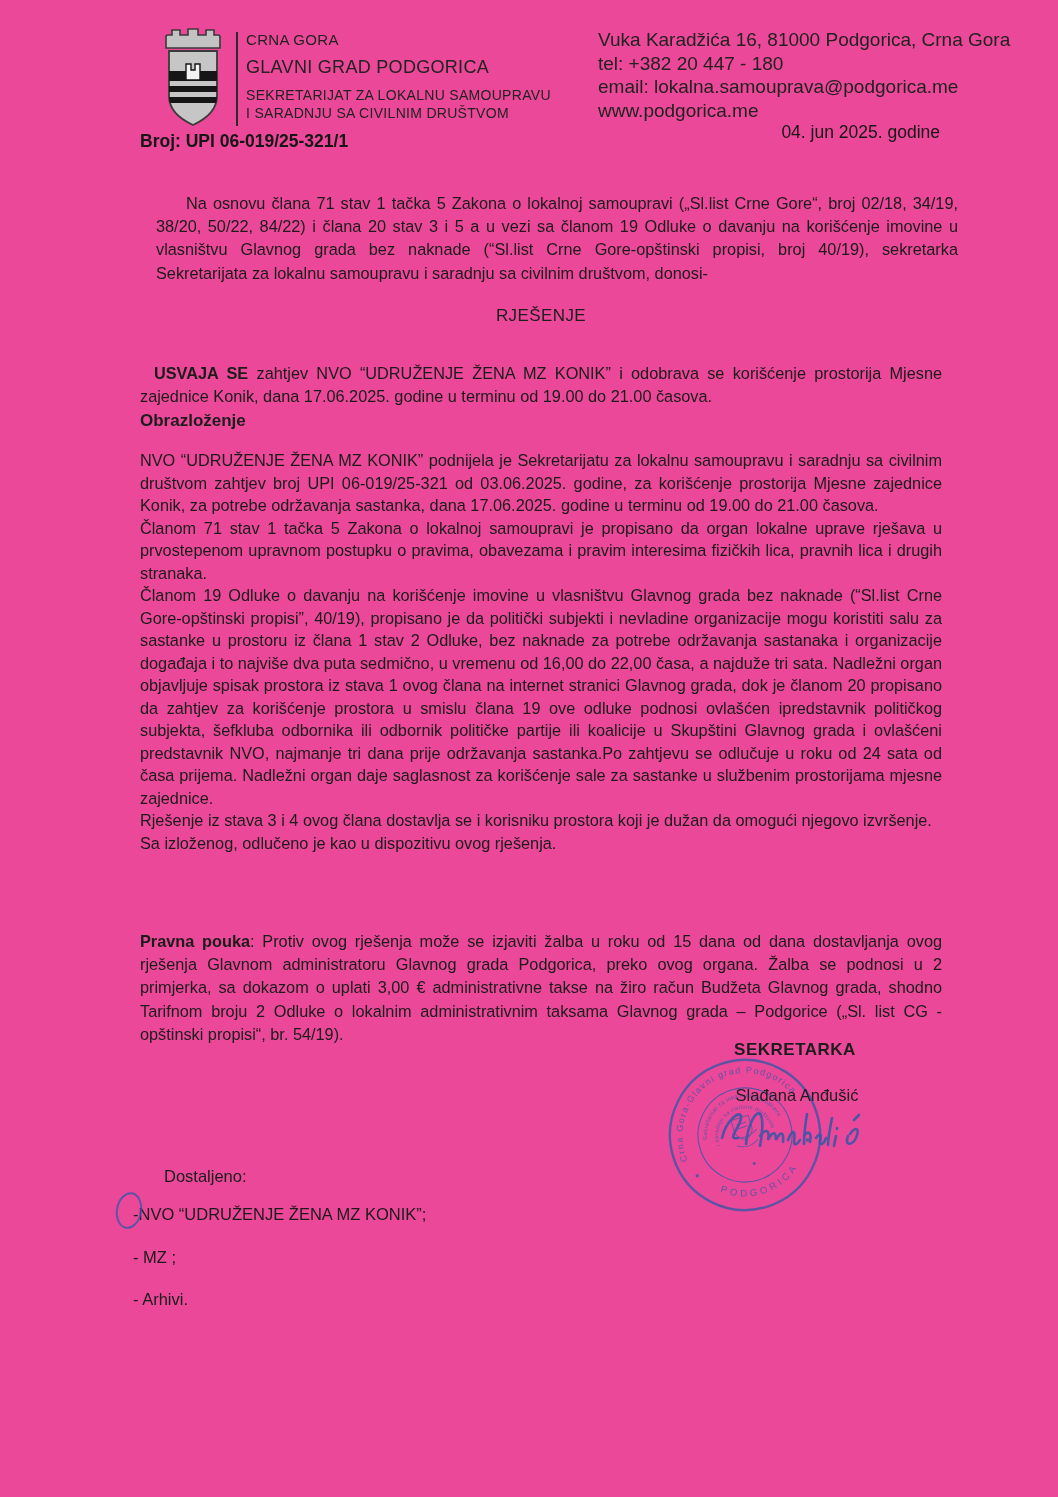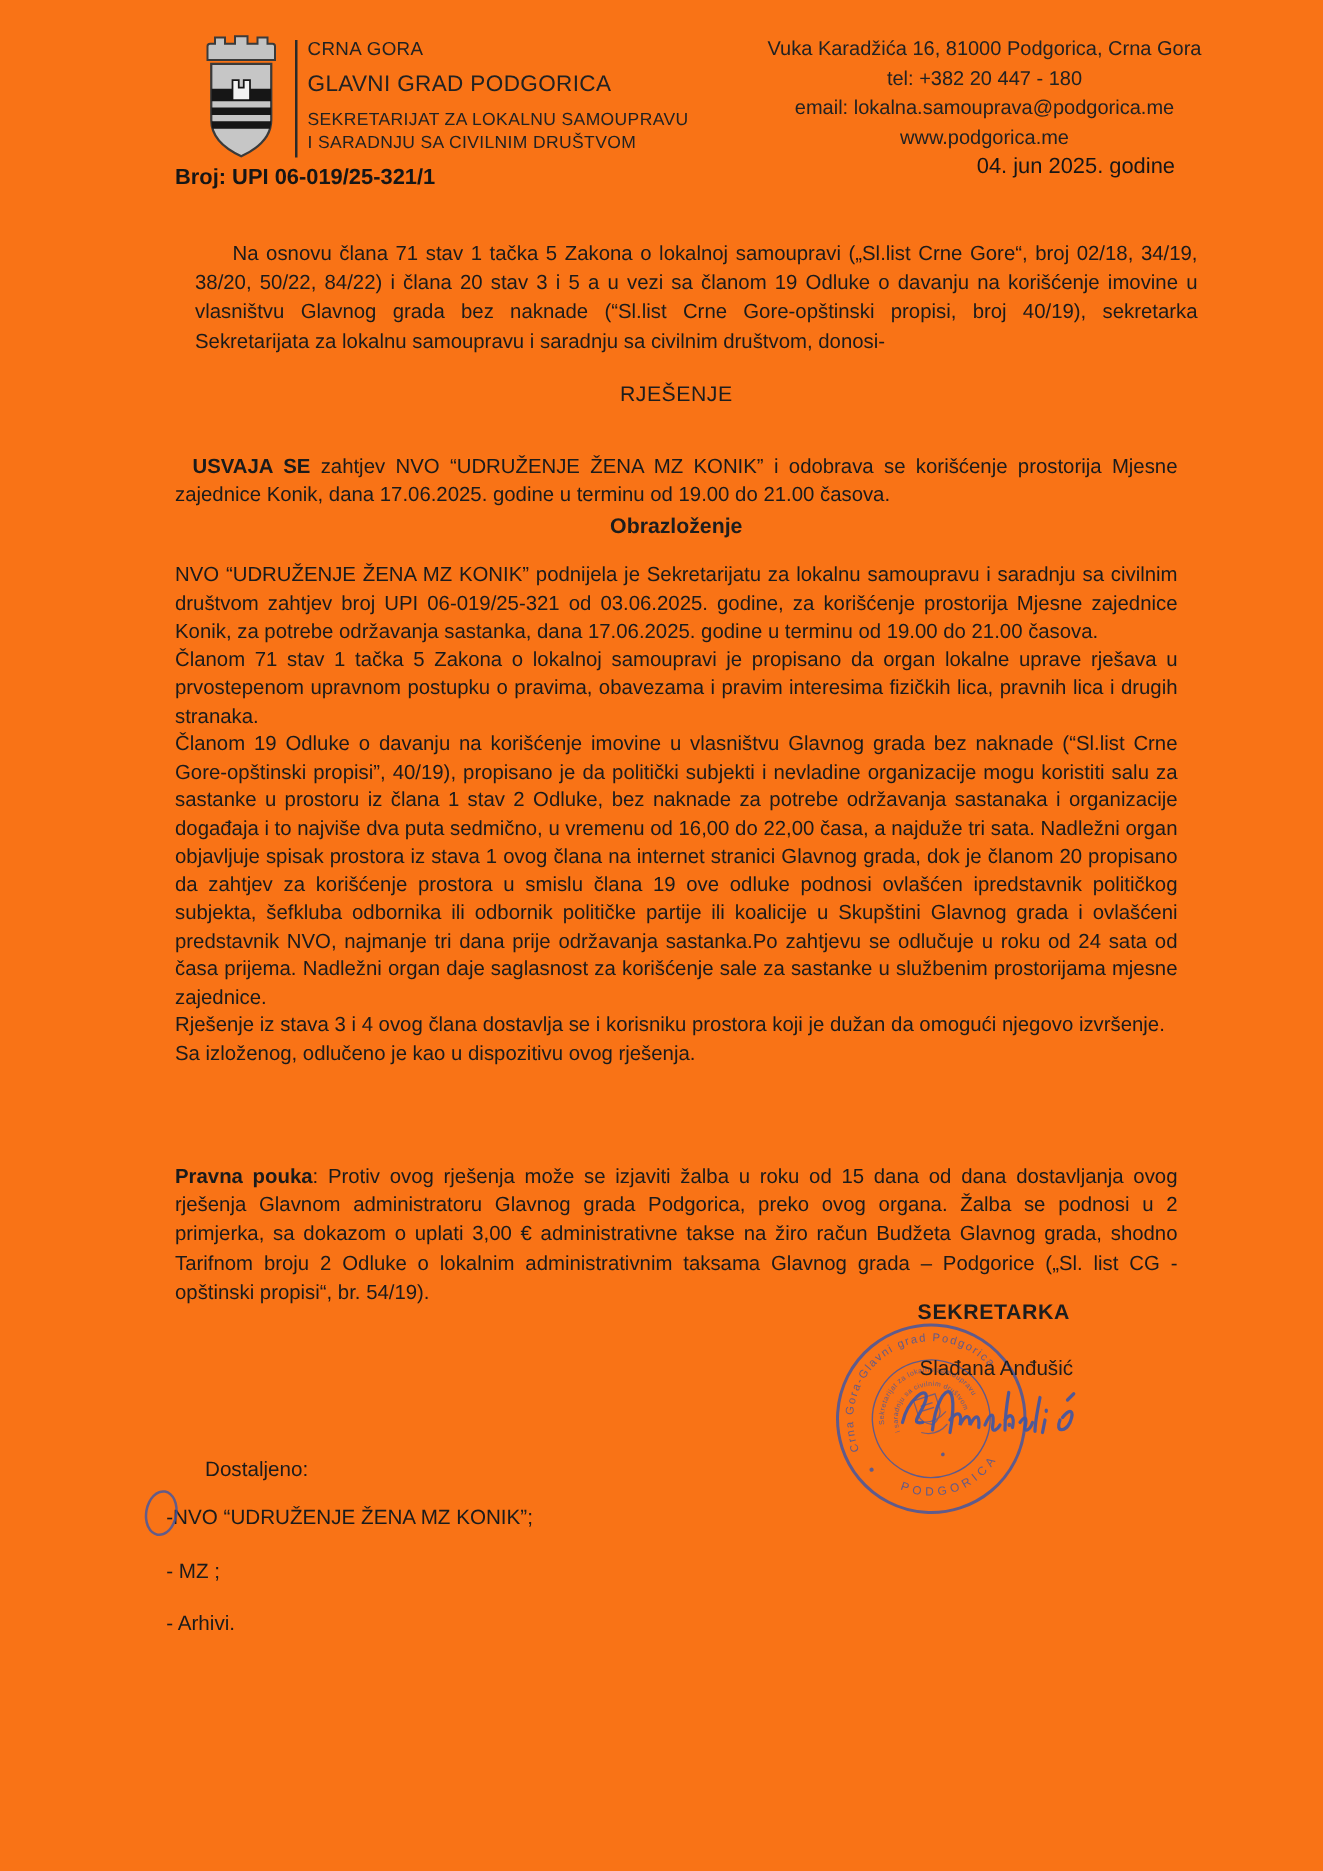--- a/index.html
+++ b/index.html
@@ -1,40 +1,40 @@
 <!DOCTYPE html>
 <html><head>
 <meta charset="utf-8">
 <style>
   html,body{margin:0;padding:0;background:#e8e8e8;}
   .page{
     position:relative;
     width:1058px;height:1497px;
-    background:#f97316;
+    background:#ec4899;
     font-family:"Liberation Sans", sans-serif;
     color:#1d1d1d;
     overflow:hidden;
   }
   
   .coat{position:absolute;left:156px;top:26px;}
   .hdr-divider{position:absolute;left:236px;top:32px;width:2px;height:94px;background:#2a2a2a;}
   .org{position:absolute;left:246px;top:30px;line-height:15px;letter-spacing:.3px;color:#222;}
   .org .l1{font-size:15px;margin:2px 0 13px;}
   .org .l2{font-size:18px;margin:0 0 13px;}
   .org .l3{font-size:14px;margin:0 0 3px;}
   .org .l4{font-size:14px;margin:0;}
-  .contact{position:absolute;left:614px;top:28px;font-size:16px;line-height:23.5px;color:#222;text-align:center;}
+  .contact{position:absolute;left:598px;top:28px;font-size:19px;line-height:23.5px;color:#222;}
   .doc-number{position:absolute;left:140px;top:131px;font-size:17.5px;color:#161616;font-weight:bold;}
   .doc-date{position:absolute;left:700px;top:122px;width:240px;text-align:right;font-size:17.5px;color:#161616;}
   
   .para{position:absolute;left:140px;width:802px;font-size:16.3px;line-height:23.1px;text-align:justify;color:#1b1b1b;}
   .intro{top:176px;text-indent:30px;margin-left:16px;}
   .title{position:absolute;left:140px;top:306px;width:802px;text-align:center;font-weight:normal;font-size:17px;letter-spacing:.4px;}
   .decision{top:346px;text-indent:14px;}
-  .subtitle{position:absolute;left:140px;top:411px;width:802px;text-align:center;font-weight:bold;font-size:17px;}
+  .subtitle{position:absolute;left:140px;top:411px;width:802px;font-weight:bold;font-size:17px;}
   .bodytext{position:absolute;left:140px;top:449px;width:802px;}
   .bodytext p{margin:0;font-size:16.3px;line-height:22.5px;text-align:justify;color:#1b1b1b;}
   .legal{top:914px;}
   .lead{font-weight:bold;}
   
   .sig-role{position:absolute;left:688px;top:1040px;width:214px;text-align:center;font-weight:bold;font-size:17px;letter-spacing:.5px;}
   .sig-name{position:absolute;left:692px;top:1086px;width:210px;text-align:center;font-size:16.5px;font-weight:500;z-index:3;}
   .stamp{position:absolute;left:654px;top:1044px;z-index:1;}
   .scrawl{position:absolute;left:712px;top:1098px;z-index:4;}
   

